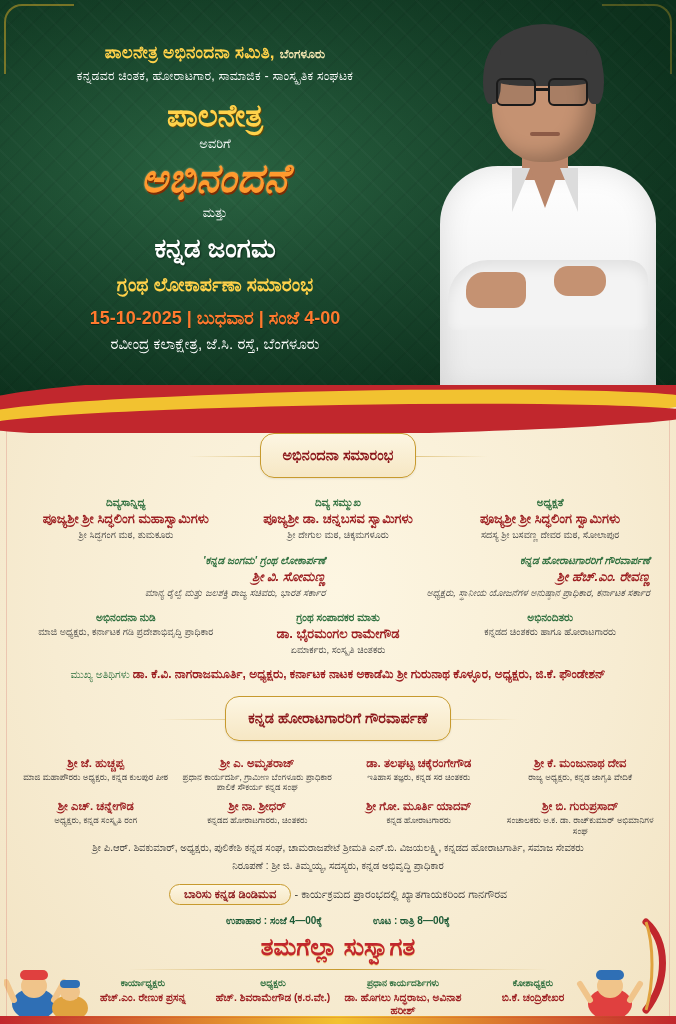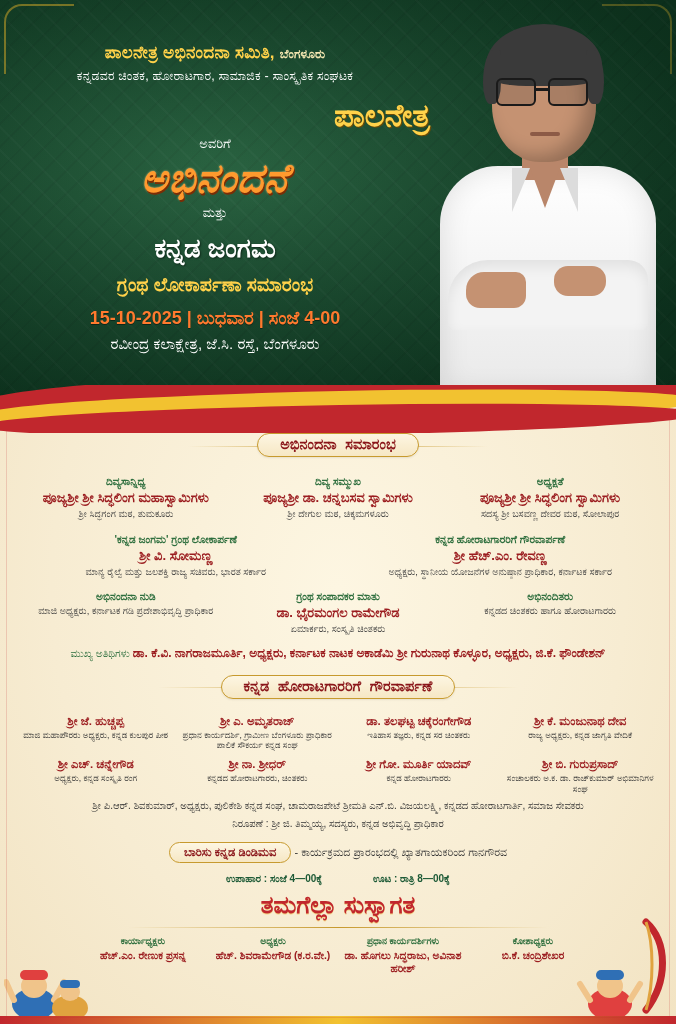--- a/index.html
+++ b/index.html
@@ -159,21 +159,20 @@
   }
   .t-org .small { font-size: 12px; color: #f3e6b0; font-weight: bold; }
   .t-sub {
     margin-top: 5px;
     font-size: 12.5px; color: #ffffff; letter-spacing: .2px;
   }
   .t-name {
     margin-top: 14px;
     font-size: 31px; font-weight: bold; color: #ffd24a;
     text-shadow: 1px 1px 0 #6b4a06;
-    text-align: right;
   }
   .t-avarige {
     margin-top: 2px; font-size: 13px; color: #ffffff;
   }
   .t-abhinandane {
     margin-top: 4px;
     font-size: 40px; font-weight: bold;
     color: #ff9a2e;
     font-style: italic;
     text-shadow: 1px 2px 0 #7a2d06, 0 0 2px #ffce7a;
@@ -242,42 +241,41 @@
     font-weight: bold;
   }
   .section-banner.wide { width: 360px; }
   .banner-line {
     position: absolute; left: 0; right: 0; top: 50%;
     height: 1px; background: linear-gradient(90deg, transparent, #c79a2e, transparent);
   }
   .banner-text {
     position: relative;
     display: inline-block;
-    padding: 3px 22px;
+    padding: 13px 22px;
     background: linear-gradient(180deg,#fdf6e2,#f6e7c4);
     border: 1px solid #c79a2e;
     border-radius: 14px;
     box-shadow: 0 1px 2px rgba(0,0,0,.08);
-    font-family: Liberation Mono, monospace;
   }
 
   .grid3 {
     display: flex;
     justify-content: space-between;
     padding: 0 26px;
     margin-top: 12px;
   }
   .grid2 {
     display: flex;
     justify-content: space-between;
     padding: 0 26px;
     margin-top: 12px;
   }
   .col { width: 32%; text-align: center; }
-  .col2 { width: 48%; text-align: center; }
+  .col2 { width: 48%; text-align: right; font-style: italic; }
   .role {
     font-size: 10.5px; color: #2f6f3e; font-weight: bold;
   }
   .pname {
     font-size: 13px; color: #9b1c1f; font-weight: bold; margin-top: 2px; line-height: 1.25;
   }
   .pdesc {
     font-size: 9.5px; color: #3a3a3a; margin-top: 2px; line-height: 1.3;
   }
   .centerline {

